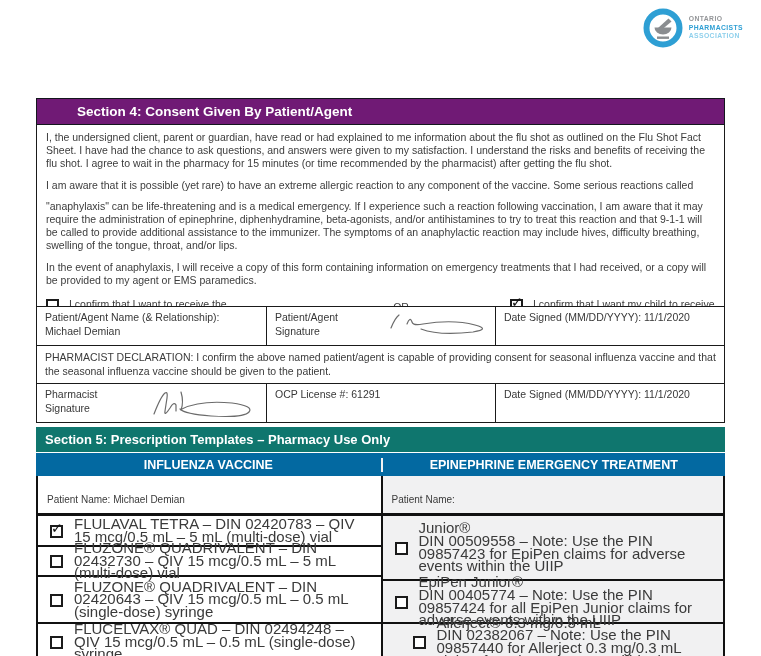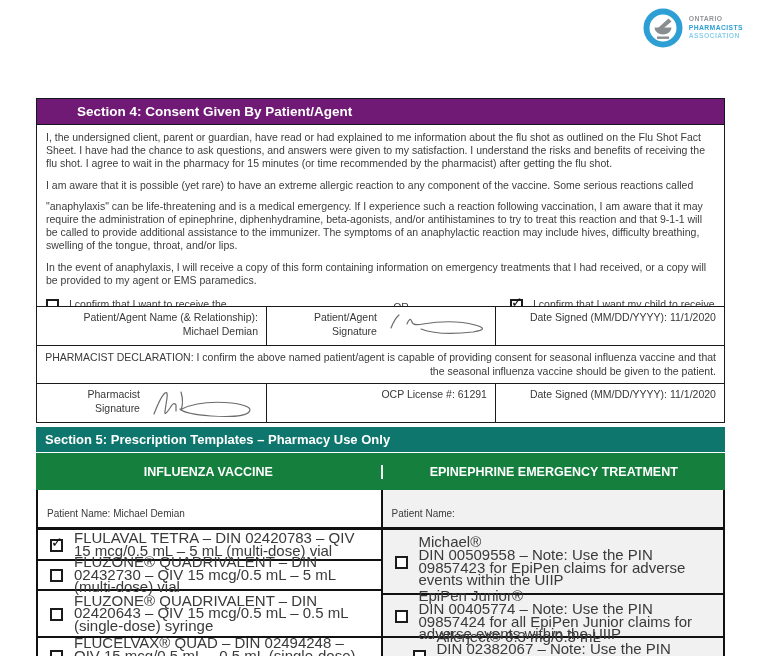--- a/index.html
+++ b/index.html
@@ -29,32 +29,32 @@
   .c-left { width:260px; } .c-or { width:190px; text-align:center; padding-top:3px; }
   .c-right { margin-left:auto; width:205px; }
   .opt { display:flex; gap:10px; align-items:flex-start; cursor:pointer; }
   .opt .lbl { max-width:190px; }
 
   .cb { width:13px; height:13px; border:2px solid #1b1b1b; background:#fff;
     display:inline-block; flex:none; position:relative; margin-top:1px; }
   .cb[data-checked="true"]::after { content:"✓"; position:absolute; left:-1px; top:-5px;
     font-size:14px; font-weight:700; color:#111; }
 
-  .frow { display:flex; border:1.5px solid #1a1a1a; border-top:none;text-align:right; }
+  .frow { display:flex; border:1.5px solid #1a1a1a; border-top:none; }
   .fcell { width:33.33%; padding:4px 8px; font-size:10.5px; line-height:13.5px; color:#383838; }
   .fcell + .fcell { border-left:1.5px solid #1a1a1a; }
   .frow.name-row { height:39px; }
   .frow.decl-row { height:38px; }
   .frow.pharm-row { height:39px; }
   .decl-cell { width:100%; padding:5px 8px; font-size:10.5px; line-height:13.5px; }
   .sig-cell { display:flex; gap:8px; align-items:flex-start; }
   .sig-svg { flex:none; }
 
   
-  .colheads { display:flex; height:38px; background:#15803d; border-top:1px solid #ffffff;align-items:center; }
+  .colheads { display:flex; height:24px; background:#0369a1; border-top:1px solid #ffffff;align-items:center; }
   .colhead { width:50%; color:#fff; font-weight:700; font-size:12.5px;
     display:flex; align-items:center; justify-content:center; }
   .colhead + .colhead { border-left:2px solid #f2f2f2; }
 
   .pnrow { display:flex; height:40px; border-left:2px solid #111; border-right:2px solid #111;
     border-bottom:3px solid #111; }
   .pncell { width:50%; padding:18px 9px; font-size:10px; }
   .pncell.right { border-left:2px solid #111; background:#f1f1f2; }
 
   .grid { display:flex; height:144px; border-left:2px solid #111; border-right:2px solid #111; overflow:hidden; }
@@ -192,21 +192,21 @@
       </div>
       <div class="vrow v4">
         <span class="cb" data-checked="false"></span>
         <span class="vlbl">FLUCELVAX® QUAD – DIN 02494248 – QIV 15 mcg/0.5 mL – 0.5 mL (single-dose) syringe</span>
       </div>
     </div>
     <div class="gcol right">
       <div class="vrow e1">
         <span class="cb" data-checked="false"></span>
         <span class="vlbl">
-          <span class="ename">Michael®</span>
+          <span class="ename">Junior®</span>
           <span>DIN 00509558 – Note: Use the PIN 09857423 for EpiPen claims for adverse events within the UIIP</span>
         </span>
       </div>
       <div class="vrow e2">
         <span class="cb" data-checked="false"></span>
         <span class="vlbl">
           <span class="ename">EpiPen Junior®</span>
           <span>DIN 00405774 – Note: Use the PIN 09857424 for all EpiPen Junior claims for adverse events within the UIIP</span>
         </span>
       </div>

